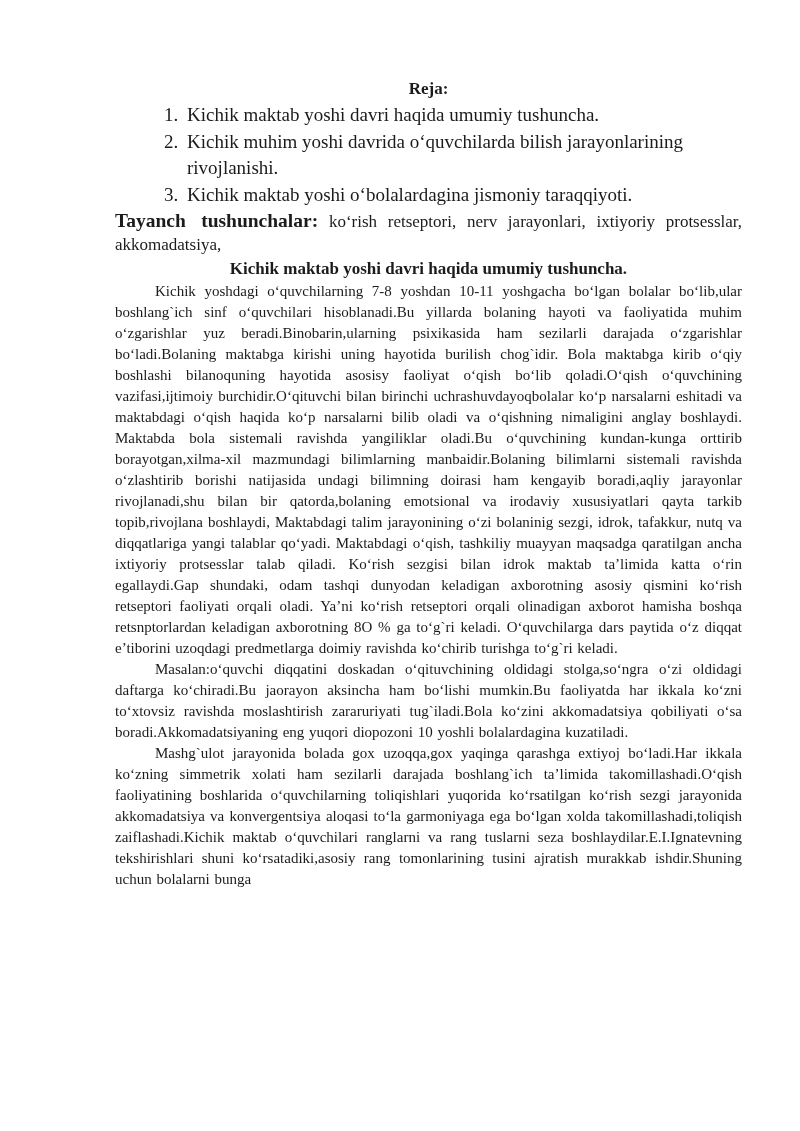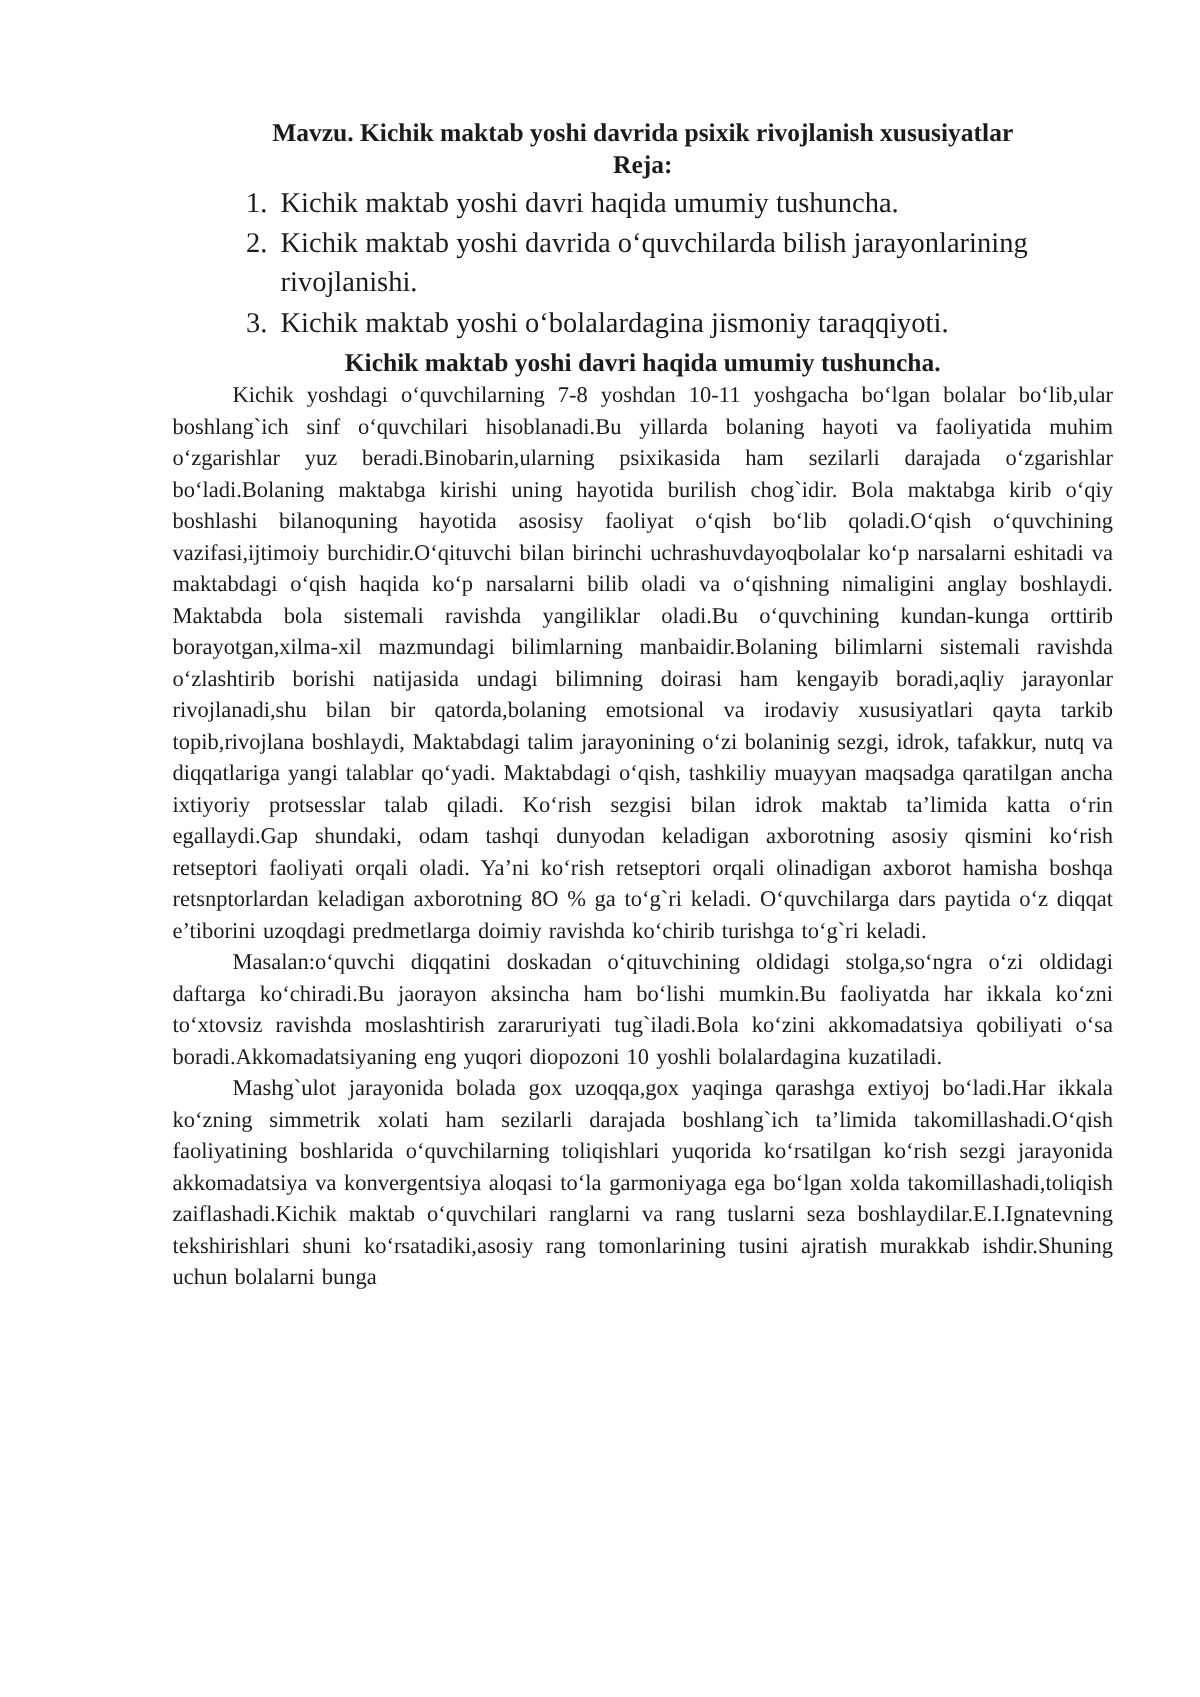--- a/index.html
+++ b/index.html
@@ -66,30 +66,33 @@
     text-align: justify;
     text-indent: 40px;
     word-spacing: 1px;
   }
 </style>
 </head>
 <body>
 
 <div class="page">
 
-  <div class="doc-title">Mavzu. Kichik maktab yoshi davrida psixik rivojlanish xususiyatlar</div>
 
   <div class="reja-heading">Reja:</div>
 
   <ol class="plan">
     <li>Kichik maktab yoshi davri haqida umumiy tushuncha.</li>
-    <li>Kichik maktab yoshi davrida o‘quvchilarda bilish jarayonlarining rivojlanishi.</li>
+    <li>Kichik muhim yoshi davrida o‘quvchilarda bilish jarayonlarining rivojlanishi.</li>
     <li>Kichik maktab yoshi o‘bolalardagina jismoniy taraqqiyoti.</li>
   </ol>
 
+  <p class="key-terms">
+    <b class="kt-label">Tayanch tushunchalar:</b>
+    <span>ko‘rish retseptori, nerv jarayonlari, ixtiyoriy protsesslar, akkomadatsiya,</span>
+  </p>
 
   <div class="section-heading">Kichik maktab yoshi davri haqida umumiy tushuncha.</div>
 
   <p class="body-para">Kichik yoshdagi  o‘quvchilarning 7-8  yoshdan 10-11  yoshgacha bo‘lgan bolalar bo‘lib,ular boshlang`ich sinf o‘quvchilari  hisoblanadi.Bu yillarda  bolaning hayoti va faoliyatida muhim o‘zgarishlar  yuz beradi.Binobarin,ularning psixikasida ham sezilarli darajada  o‘zgarishlar bo‘ladi.Bolaning maktabga  kirishi uning hayotida burilish chog`idir. Bola maktabga kirib  o‘qiy boshlashi bilanoquning hayotida  asosisy faoliyat  o‘qish  bo‘lib  qoladi.O‘qish o‘quvchining vazifasi,ijtimoiy burchidir.O‘qituvchi bilan  birinchi uchrashuvdayoqbolalar ko‘p narsalarni eshitadi  va maktabdagi o‘qish haqida ko‘p narsalarni bilib oladi  va o‘qishning nimaligini anglay boshlaydi. Maktabda bola sistemali ravishda yangiliklar oladi.Bu o‘quvchining kundan-kunga  orttirib borayotgan,xilma-xil mazmundagi  bilimlarning manbaidir.Bolaning bilimlarni  sistemali ravishda o‘zlashtirib borishi natijasida undagi bilimning doirasi ham kengayib boradi,aqliy jarayonlar rivojlanadi,shu bilan bir qatorda,bolaning emotsional  va irodaviy xususiyatlari qayta tarkib topib,rivojlana boshlaydi, Maktabdagi talim jarayonining o‘zi bolaninig sezgi, idrok, tafakkur, nutq va diqqatlariga yangi talablar qo‘yadi. Maktabdagi o‘qish, tashkiliy muayyan maqsadga qaratilgan ancha ixtiyoriy protsesslar talab qiladi. Ko‘rish sezgisi bilan idrok maktab ta’limida katta o‘rin egallaydi.Gap shundaki, odam tashqi dunyodan keladigan axborotning  asosiy qismini ko‘rish retseptori  faoliyati orqali oladi. Ya’ni ko‘rish retseptori orqali olinadigan axborot hamisha boshqa retsnptorlardan keladigan axborotning 8O % ga to‘g`ri keladi. O‘quvchilarga dars paytida o‘z diqqat e’tiborini  uzoqdagi predmetlarga doimiy ravishda ko‘chirib turishga to‘g`ri keladi.</p>
 
   <p class="body-para">Masalan:o‘quvchi diqqatini doskadan o‘qituvchining  oldidagi stolga,so‘ngra o‘zi oldidagi daftarga ko‘chiradi.Bu jaorayon aksincha ham bo‘lishi mumkin.Bu faoliyatda har ikkala ko‘zni to‘xtovsiz ravishda moslashtirish  zararuriyati tug`iladi.Bola ko‘zini akkomadatsiya  qobiliyati o‘sa boradi.Akkomadatsiyaning eng yuqori  diopozoni 10 yoshli bolalardagina kuzatiladi.</p>
 
   <p class="body-para">Mashg`ulot jarayonida bolada gox uzoqqa,gox yaqinga qarashga extiyoj bo‘ladi.Har ikkala ko‘zning simmetrik xolati ham sezilarli darajada  boshlang`ich ta’limida takomillashadi.O‘qish faoliyatining boshlarida  o‘quvchilarning toliqishlari yuqorida ko‘rsatilgan ko‘rish sezgi jarayonida akkomadatsiya va konvergentsiya  aloqasi to‘la garmoniyaga  ega bo‘lgan xolda takomillashadi,toliqish zaiflashadi.Kichik maktab o‘quvchilari ranglarni va rang tuslarni seza boshlaydilar.E.I.Ignatevning tekshirishlari shuni ko‘rsatadiki,asosiy rang tomonlarining tusini ajratish murakkab ishdir.Shuning uchun bolalarni bunga</p>
 
 </div>

